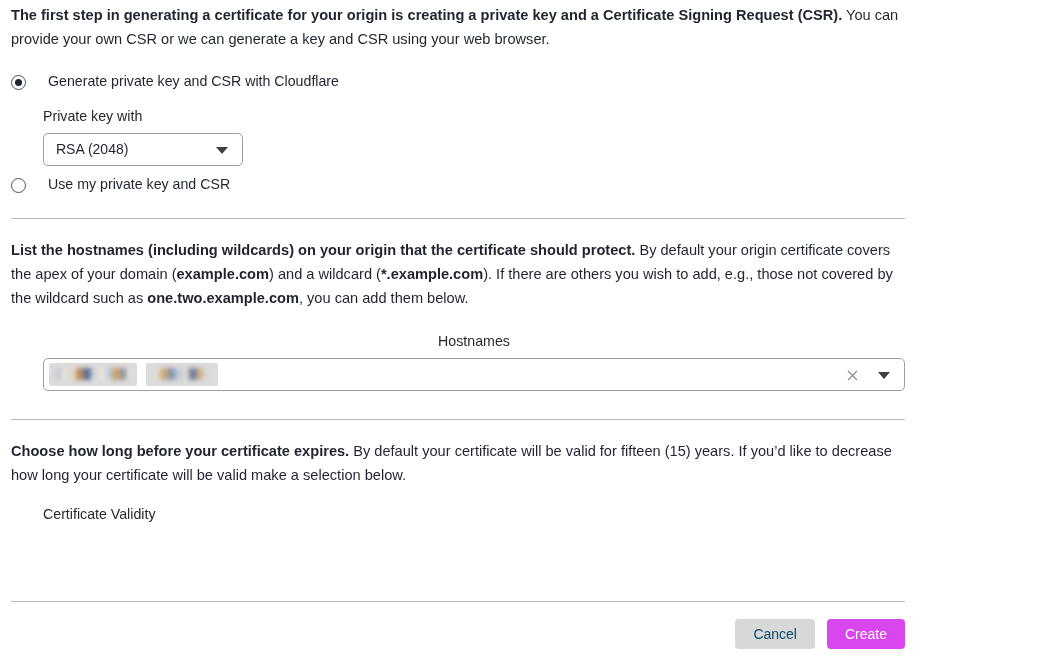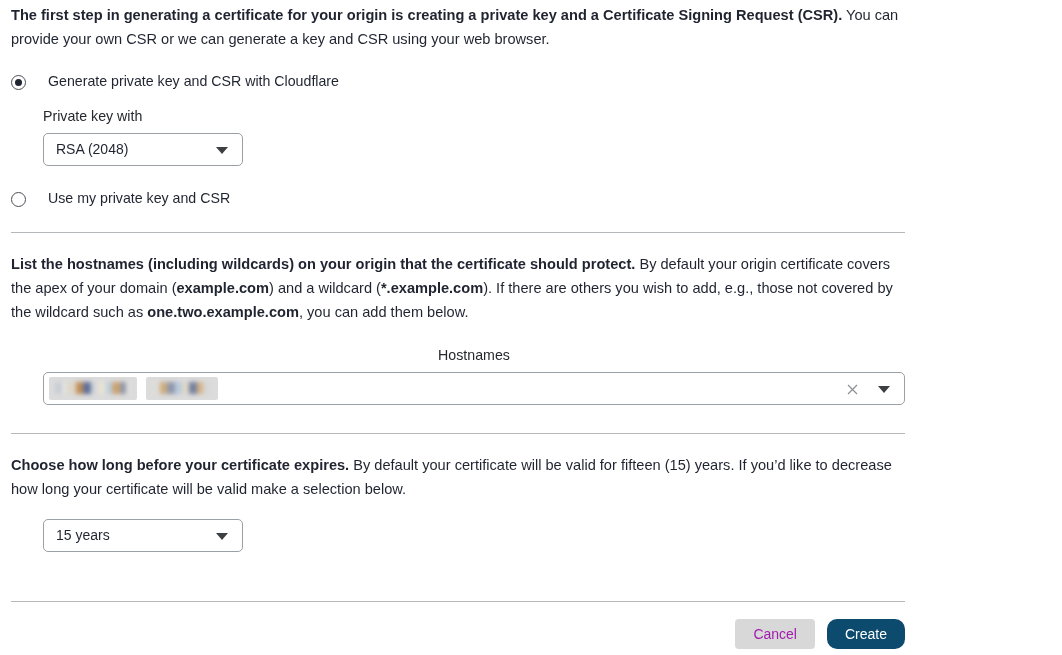--- a/index.html
+++ b/index.html
@@ -209,27 +209,26 @@
     border-radius: 4px;
     font-family: "Liberation Sans", sans-serif;
     font-size: 14px;
     height: 30px;
     cursor: pointer;
     padding: 0 18px;
     line-height: 30px;
   }
   .btn-cancel {
     background: #d8d8d8;
-    color: #a21caf;
+    color: #0c4a6e;
     text-align: right;
   }
   .btn-create {
-    background: #0c4a6e;
+    background: #d946ef;
     color: #ffffff;
-    border-radius: 10px;
   }
 </style>
 </head>
 <body>
 
 <div class="page">
 
   <p class="para p-intro"><span class="b">The first step in generating a certificate for your origin is creating a private key and a Certificate Signing Request (CSR).</span><span> You can provide your own CSR or we can generate a key and CSR using your web browser.</span></p>
 
   <div class="radio-block">
@@ -240,21 +239,21 @@
     </div>
 
     <div class="field-group" style="margin-top:16px;">
       <div class="field-label">Private key with</div>
       <div class="select-box">
         <span class="select-value">RSA (2048)</span>
         <span class="caret"></span>
       </div>
     </div>
 
-    <div class="radio-row" style="margin-top:23px;">
+    <div class="radio-row" style="margin-top:9px;">
       <span class="radio"></span>
       <span class="radio-label">Use my private key and CSR</span>
     </div>
   </div>
 
   <hr class="divider" style="margin-top:24px;">
 
   <p class="para" style="margin-top:19px;"><span class="b">List the hostnames (including wildcards) on your origin that the certificate should protect.</span><span> By default your origin certificate covers the apex of your domain (</span><span class="b">example.com</span><span>) and a wildcard (</span><span class="b">*.example.com</span><span>). If there are others you wish to add, e.g., those not covered by the wildcard such as </span><span class="b">one.two.example.com</span><span>, you can add them below.</span></p>
 
   <div class="field-group" style="margin-top:22px; margin-right:27px;text-align:center;">
@@ -280,24 +279,21 @@
         </svg>
     </span>
     <span class="combo-caret"></span>
   </div>
 
   <hr class="divider" style="margin-top:28px;">
 
   <p class="para" style="margin-top:19px;"><span class="b">Choose how long before your certificate expires.</span><span> By default your certificate will be valid for fifteen (15) years. If you’d like to decrease how long your certificate will be valid make a selection below.</span></p>
 
   <div class="field-group" style="margin-top:18px;">
-    <div class="select-box">
-      <span class="select-value">15 years</span>
-      <span class="caret"></span>
-    </div>
+    <div class="field-label">Certificate Validity</div>
   </div>
 
   <div class="footer">
     <hr class="divider" style="margin:0;">
     <div class="btn-row">
       <button class="btn btn-cancel">Cancel</button>
       <button class="btn btn-create">Create</button>
     </div>
   </div>
 

